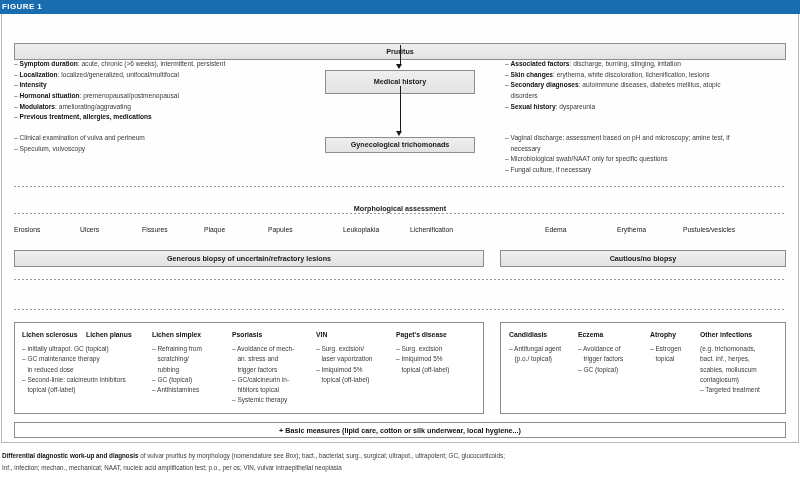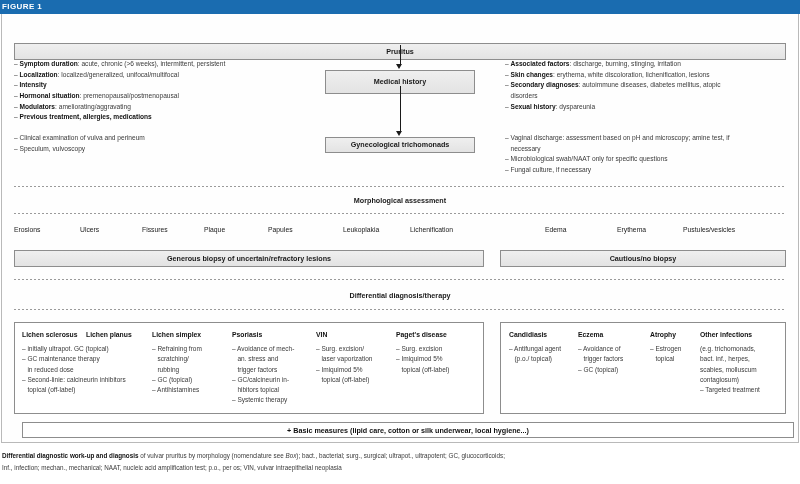--- a/index.html
+++ b/index.html
@@ -67,21 +67,21 @@
   
   .dotted {
     position:absolute; height:1px;
     background-image:linear-gradient(to right,#9a9a9a 0 2px, transparent 2px 4px);
     background-size:4px 1px; background-repeat:repeat-x;
   }
 
   
   .seclabel {
     position:absolute; text-align:center;
-    font-size:7.2px; font-weight:bold; color:#1a1a1a;
+    font-size:7.2px; font-weight:bold; color:#1a1a1a;margin-top:8px;
   }
 
   
   .morph {
     position:absolute; font-size:6.8px; color:#1a1a1a;
     white-space:nowrap;
   }
 
   
   .colhead {
@@ -161,21 +161,20 @@
       <div class="morph" style="left: 545px; top: 226px;">Edema</div>
       <div class="morph" style="left: 617px; top: 226px;">Erythema</div>
       <div class="morph" style="left: 683px; top: 226px;">Pustules/vesicles</div>
     </div>
 
   <div class="gbox" style="left:500px; top:250px; width:286px; height:17px;">Cautious/no biopsy</div>
   <div class="gbox" style="left:14px; top:250px; width:470px; height:17px;">Generous biopsy of uncertain/refractory lesions</div>
 
   <div class="dotted" style="left:14px; top:279px; width:772px;"></div>
 
-  <div class="seclabel" style="left:14px; top:291px; width:772px;">Differential diagnosis/therapy</div>
 
   <div class="dotted" style="left:14px; top:309px; width:772px;"></div>
 
   <div class="wbox" style="left:14px; top:322px; width:470px; height:92px;"></div>
   <div class="wbox" style="left:500px; top:322px; width:286px; height:92px;"></div>
 
   <div id="therapy-left-cols">
       <div class="colhead" style="left: 22px; top: 331px;">Lichen sclerosus</div>
       <div class="colhead" style="left: 86px; top: 331px;">Lichen planus</div>
       <div class="colbody" style="left: 22px; top: 344px; width: 128px;">– initially ultrapot. GC (topical)
@@ -218,21 +217,21 @@
       <div class="colbody" style="left: 650px; top: 344px; width: 46px;">– Estrogen
    topical</div>
       <div class="colhead" style="left: 700px; top: 331px;">Other infections</div>
       <div class="colbody" style="left: 700px; top: 344px; width: 82px;">(e.g. trichomonads,
 bact. inf., herpes,
 scabies, molluscum
 contagiosum)
 – Targeted treatment</div>
     </div>
 
-  <div class="wbox" style="left:22px; top:422px; width:772px; height:16px; display:flex; align-items:center; justify-content:center;">
+  <div class="wbox" style="left:14px; top:422px; width:772px; height:16px; display:flex; align-items:center; justify-content:center;">
     <span style="font-size:7.2px; font-weight:bold; color:#111;">+ Basic measures (lipid care, cotton or silk underwear, local hygiene...)</span>
   </div>
 
   <div class="caption">
     <div><b>Differential diagnostic work-up and diagnosis</b> of vulvar pruritus by morphology (nomenclature see <i>Box</i>); bact., bacterial; surg., surgical; ultrapot., ultrapotent; GC, glucocorticoids;</div>
     <div>Inf., infection; mechan., mechanical; NAAT, nucleic acid amplification test; p.o., per os; VIN, vulvar intraepithelial neoplasia</div>
   </div>
 
 </div>
 

